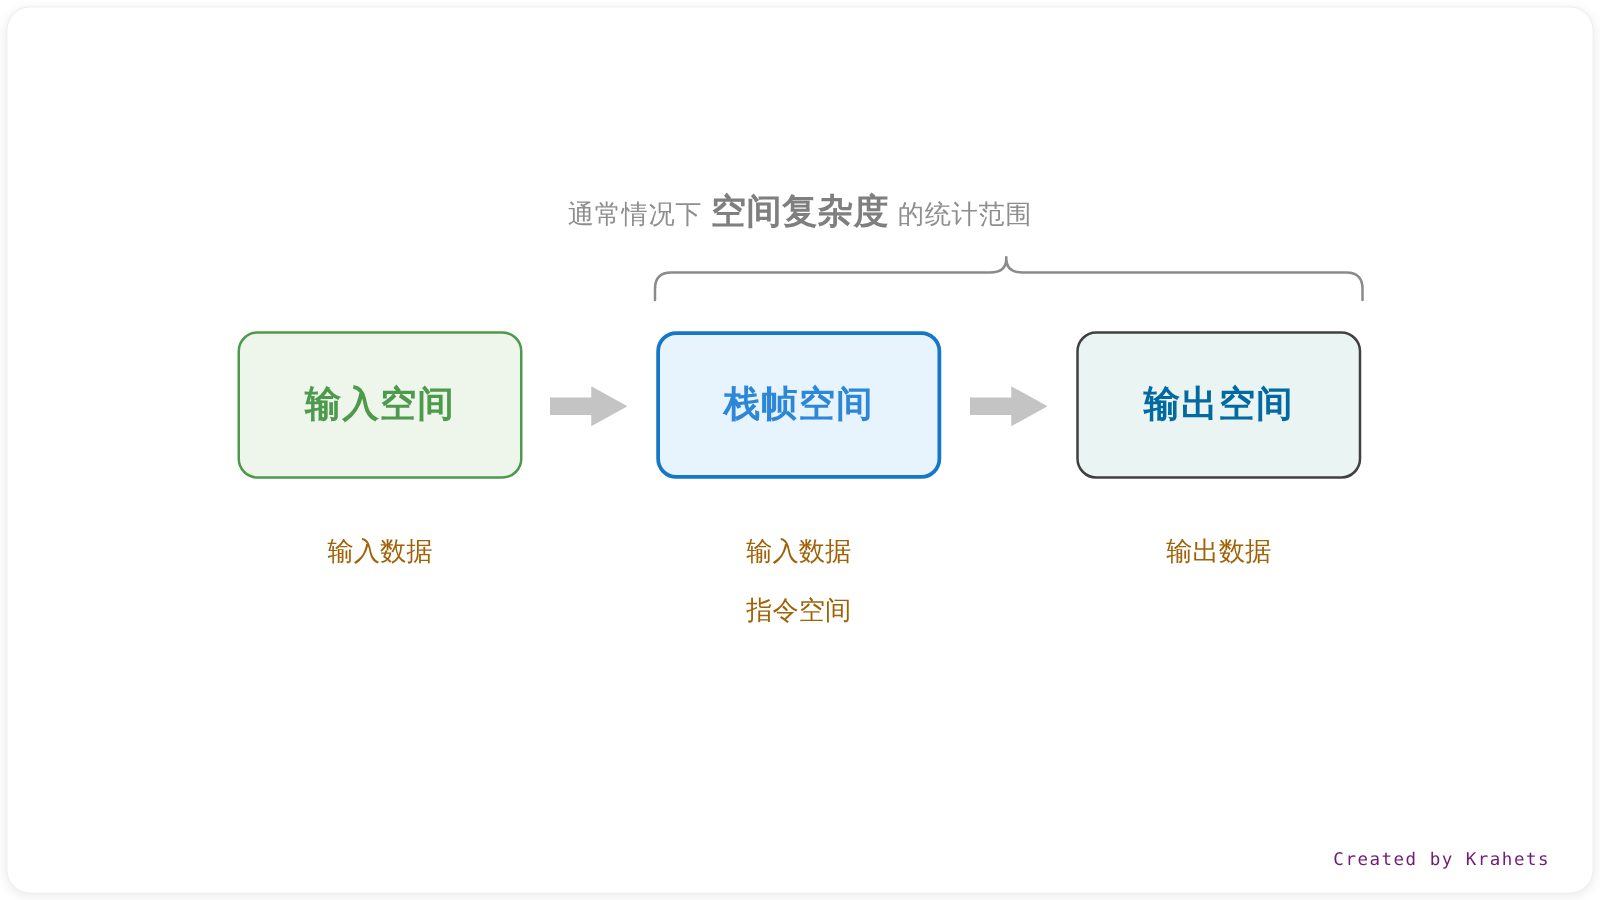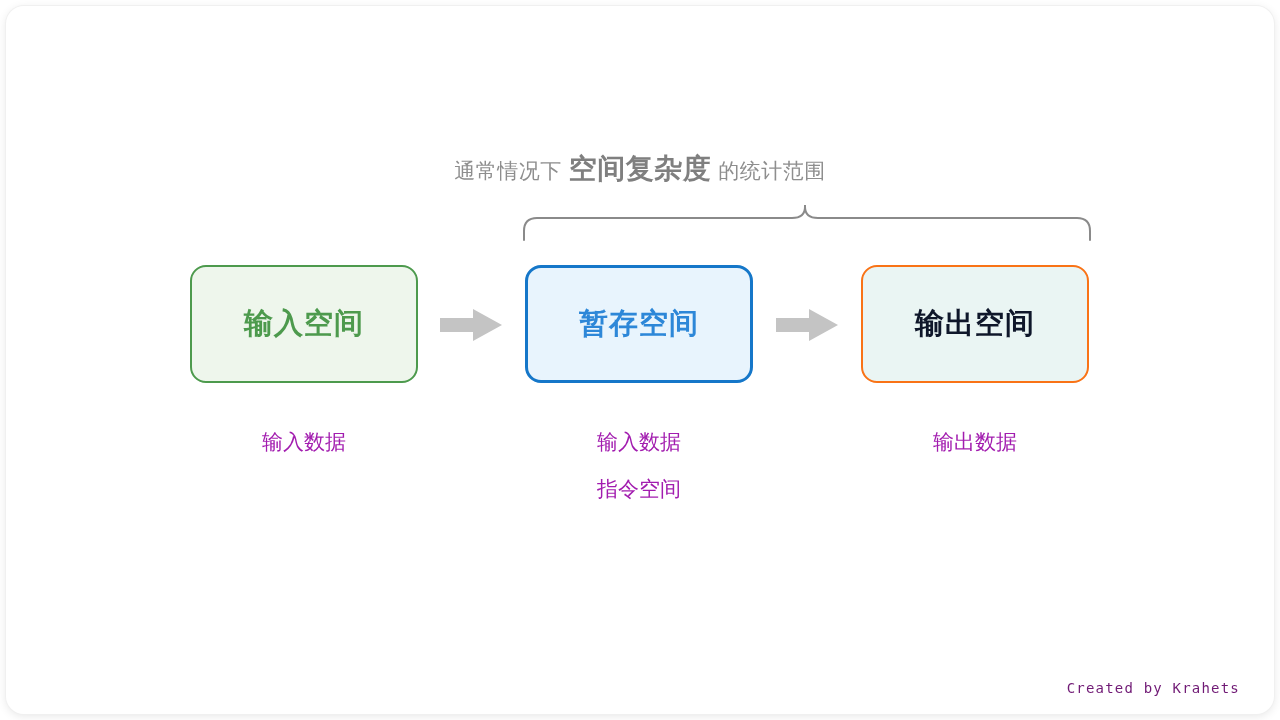--- a/index.html
+++ b/index.html
@@ -94,22 +94,22 @@
     color: #4d9a4d;
     text-align: center;
   }
   .node-2 {
     background: #e8f4fd;
     border: 3px solid #1577c9;
     color: #2d87d8;
   }
   .node-3 {
     background: #eaf5f3;
-    border: 2px solid #f97316;
-    color: #0f172a;
+    border: 2px solid #404040;
+    color: #0369a1;
   }
 
   
   .arrow {
     position: absolute;
     top: 44px;
     width: 62px;
     height: 32px;
   }
   .arrow-1 { left: 440px; }
@@ -128,21 +128,21 @@
     top: 0;
     width: 228px;
     text-align: center;
   }
   .cap-col.c1 { left: 190px; }
   .cap-col.c2 { left: 525px; }
   .cap-col.c3 { left: 861px; }
 
   .cap-line {
     font-size: 21px;
-    color: #a21caf;
+    color: #a16207;
     line-height: 47px;
     white-space: nowrap;
   }
 
   
   .watermark {
     position: absolute;
     right: 40px;
     bottom: 24px;
     font-family: "DejaVu Sans Mono", "Liberation Mono", monospace;
@@ -184,21 +184,21 @@
       <span>输入空间</span>
     </div>
 
     <div class="arrow arrow-1">
       <svg width="62" height="32" viewBox="0 0 62 32" xmlns="http://www.w3.org/2000/svg">
         <path d="M 0 9 L 33 9 L 33 0 L 62 16 L 33 32 L 33 23 L 0 23 Z" fill="#c4c4c4"></path>
       </svg>
     </div>
 
     <div class="node node-2">
-      <span>暂存空间</span>
+      <span>栈帧空间</span>
     </div>
 
     <div class="arrow arrow-2">
       <svg width="62" height="32" viewBox="0 0 62 32" xmlns="http://www.w3.org/2000/svg">
         <path d="M 0 9 L 33 9 L 33 0 L 62 16 L 33 32 L 33 23 L 0 23 Z" fill="#c4c4c4"></path>
       </svg>
     </div>
 
     <div class="node node-3">
       <span>输出空间</span>

